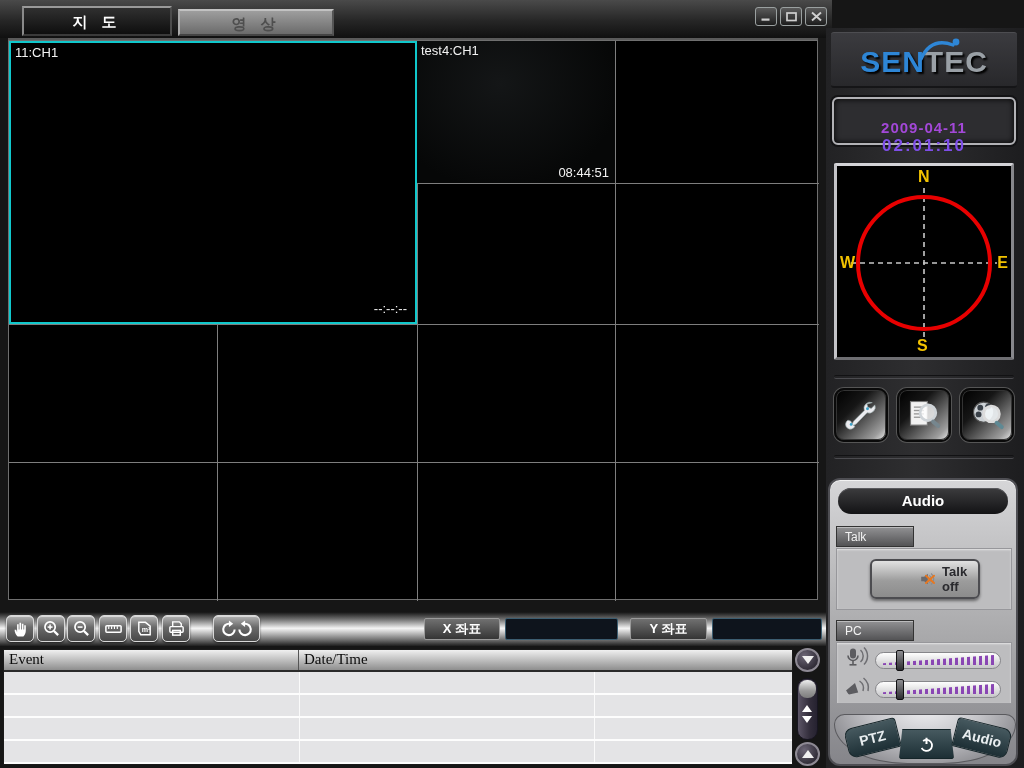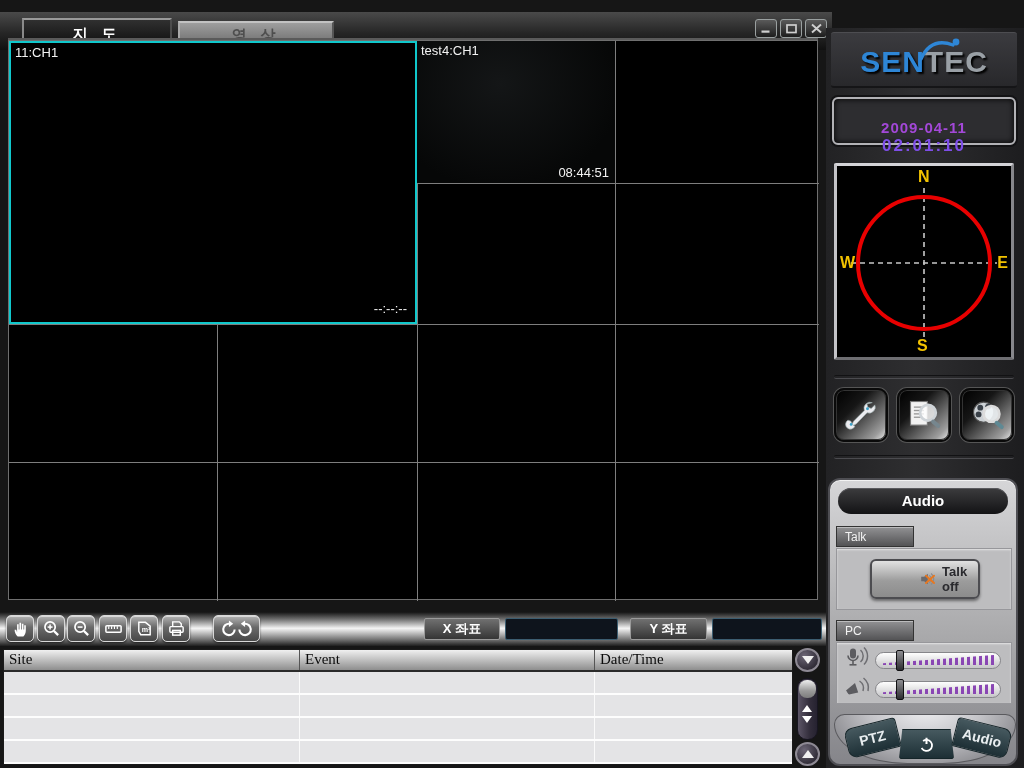--- a/index.html
+++ b/index.html
@@ -2,22 +2,22 @@
 <html><head>
 <meta charset="utf-8">
 <style>
   * { margin:0; padding:0; box-sizing:border-box; }
   html,body { width:1024px; height:768px; background:#000; overflow:hidden;
               font-family:"Liberation Sans", sans-serif; }
   #app { position:absolute; left:0; top:0; width:1024px; height:768px;
          background:#161616; overflow:hidden; }
 
   
-  .titlebar { position:absolute; left:0; top:12px; width:832px; height:38px;
-              background:linear-gradient(#4a4a4a,#262626 55%,#101010);font-family:Liberation Serif, serif; }
+  .titlebar { position:absolute; left:0; top:0; width:832px; height:38px;
+              background:linear-gradient(#4a4a4a,#262626 55%,#101010); }
   .tab { position:absolute; text-align:center; font-weight:bold; font-size:15px;
          letter-spacing:5px; cursor:pointer; }
   .tab-active { left:22px; top:6px; width:150px; height:30px; line-height:28px;
                 color:#fff; background:linear-gradient(#303030,#0e0e0e);
                 border:2px solid; border-color:#9a9a9a #4c4c4c #3a3a3a #8a8a8a; }
   .tab-inactive { left:178px; top:9px; width:156px; height:27px; line-height:25px;
                   color:#4e4e4e; background:linear-gradient(#9e9e9e,#6b6b6b);
                   border:2px solid; border-color:#c2c2c2 #555 #444 #aaa; }
   .winctl { position:absolute; top:7px; right:5px; display:flex; gap:3px; }
   .winbtn { width:22px; height:19px; border-radius:3px; border:1px solid #9aa0a0;
@@ -285,21 +285,20 @@
     </div>
 
     <div class="coord-btn" style="left:424px;width:76px">X 좌표</div>
     <input class="coord-input" style="left: 505px; width: 113px;" value="">
     <div class="coord-btn" style="left:630px;width:77px">Y 좌표</div>
     <input class="coord-input" style="left: 712px; width: 110px;" value="">
   </div>
 
   <div class="table-wrap">
     <div class="thead">
-      <div class="th th1">Site</div>
       <div class="th th2">Event</div>
       <div class="th th3">Date/Time</div>
     </div>
     <div class="trow">
       <div class="td td1"></div>
       <div class="td td2"></div>
       <div class="td td3"></div>
     </div>
     <div class="trow">
       <div class="td td1"></div>

